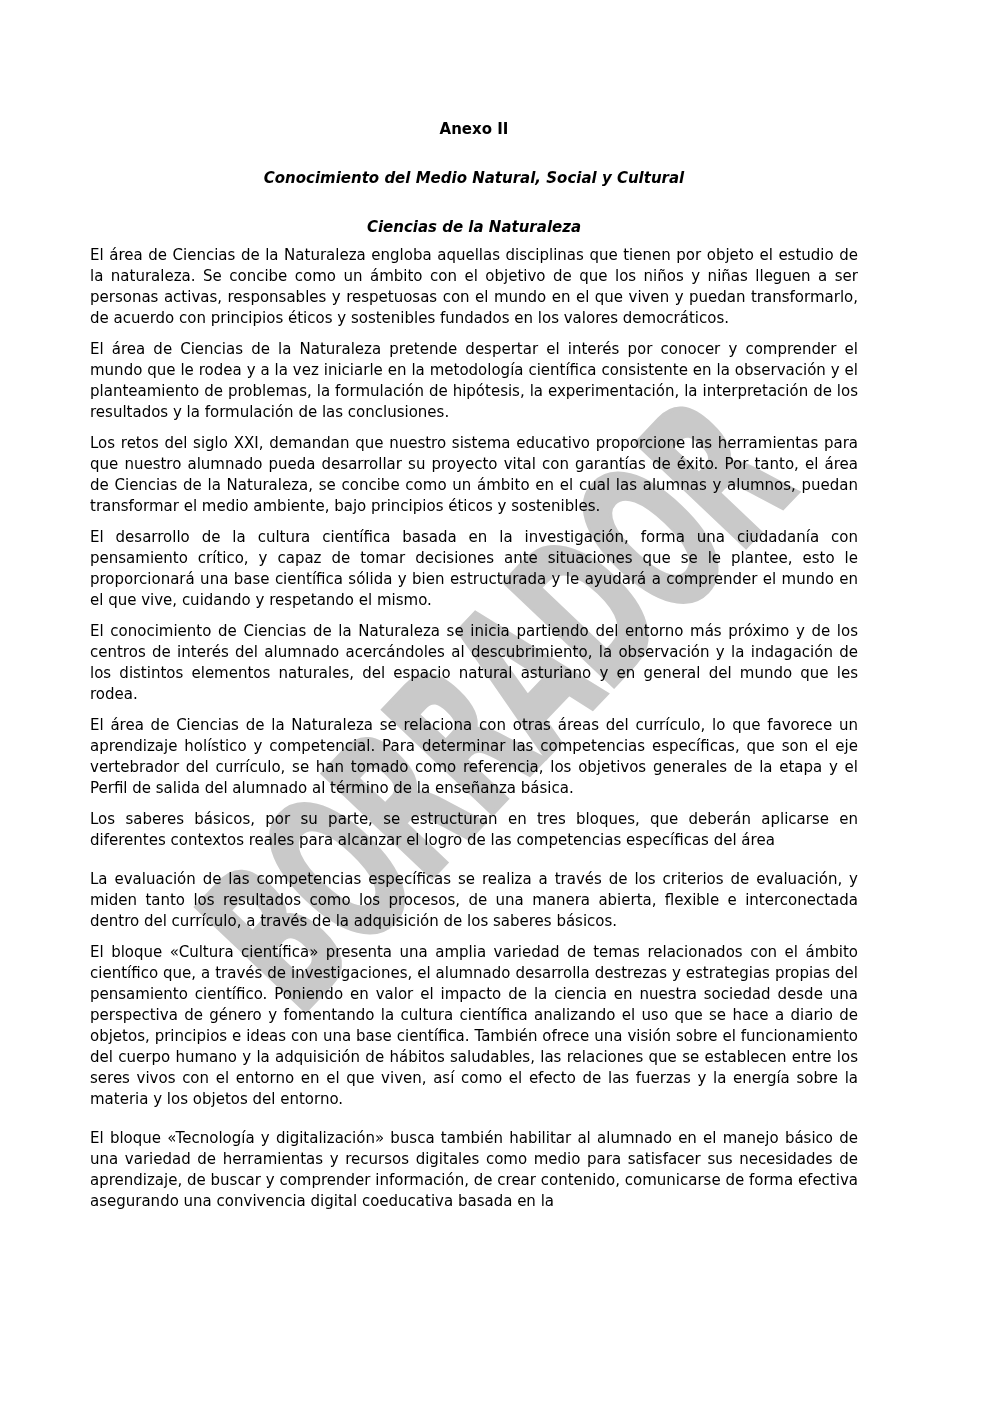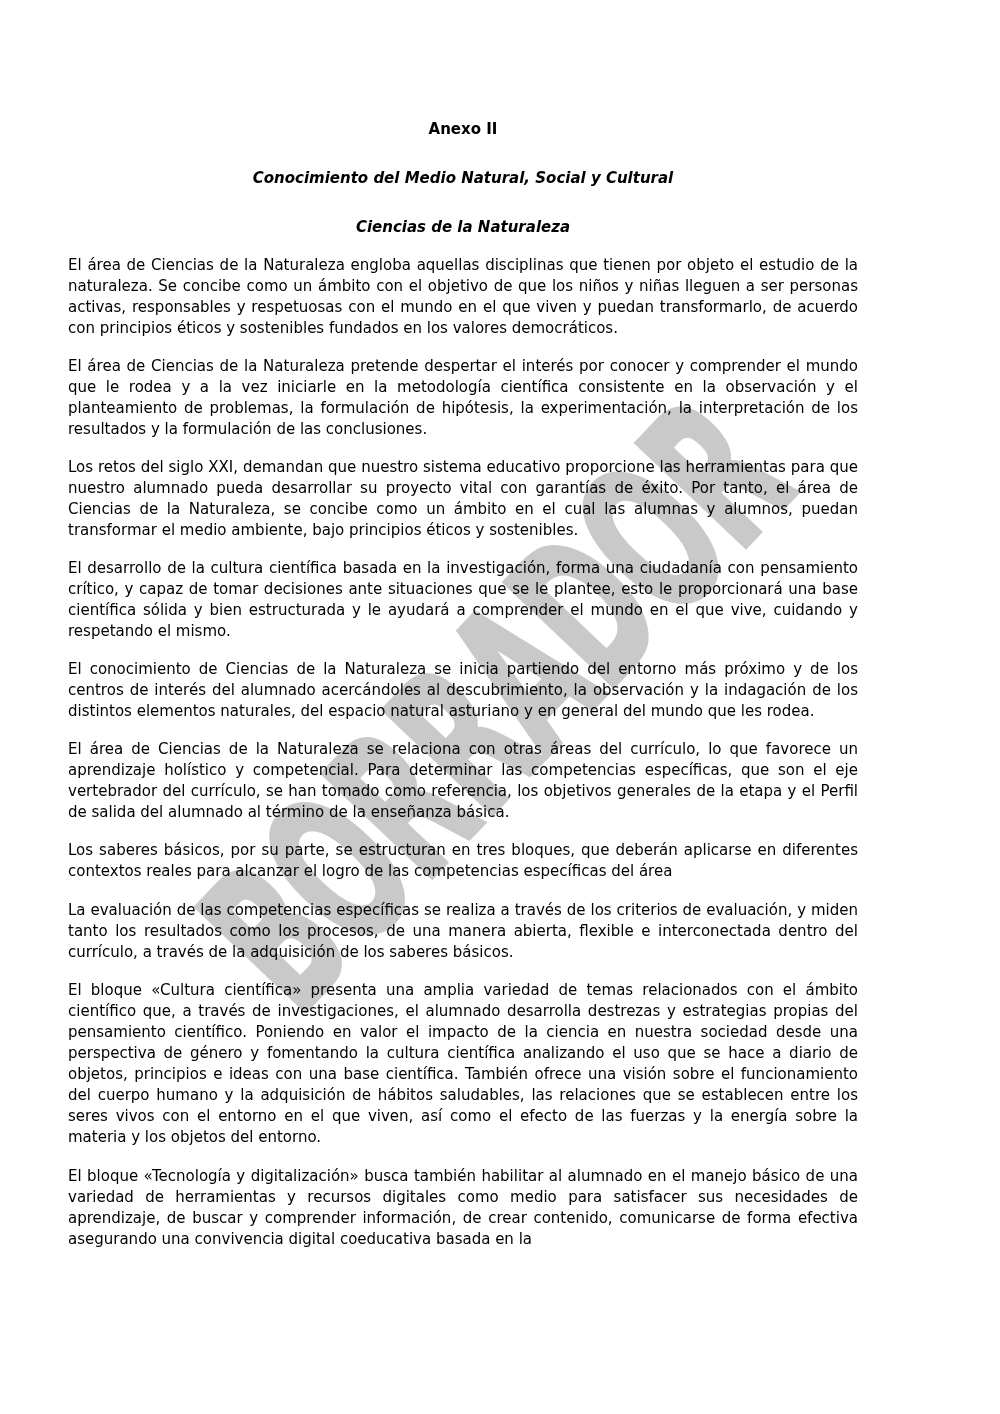--- a/index.html
+++ b/index.html
@@ -33,40 +33,40 @@
     font-weight: bold;
     color: #c9c9c9;
     -webkit-text-stroke: 3px #c9c9c9;
     letter-spacing: -0.02em;
     white-space: nowrap;
     user-select: none;
   }
   .content {
     position: relative;
     z-index: 1;
-    padding: 119px 142px 0 68px;
+    padding: 119px 142px 0 90px;
     font-size: 15px;
     line-height: 21px;
   }
   .heading {
     text-align: center;
     font-weight: bold;
     font-size: 15px;
     line-height: 21px;
     margin: 0 0 28px 0;
   }
   .heading.italic {
     font-style: italic;
   }
   .heading.last {
     margin-bottom: 7px;
   }
   p.body-par {
     text-align: justify;
-    margin: 17px 0 10px 0;
+    margin: 0 0 10px 0;
   }
   p.body-par.gap-lg {
     margin-bottom: 18px;
   }
 </style>
 </head>
 <body>
 
 <div class="page">
 

